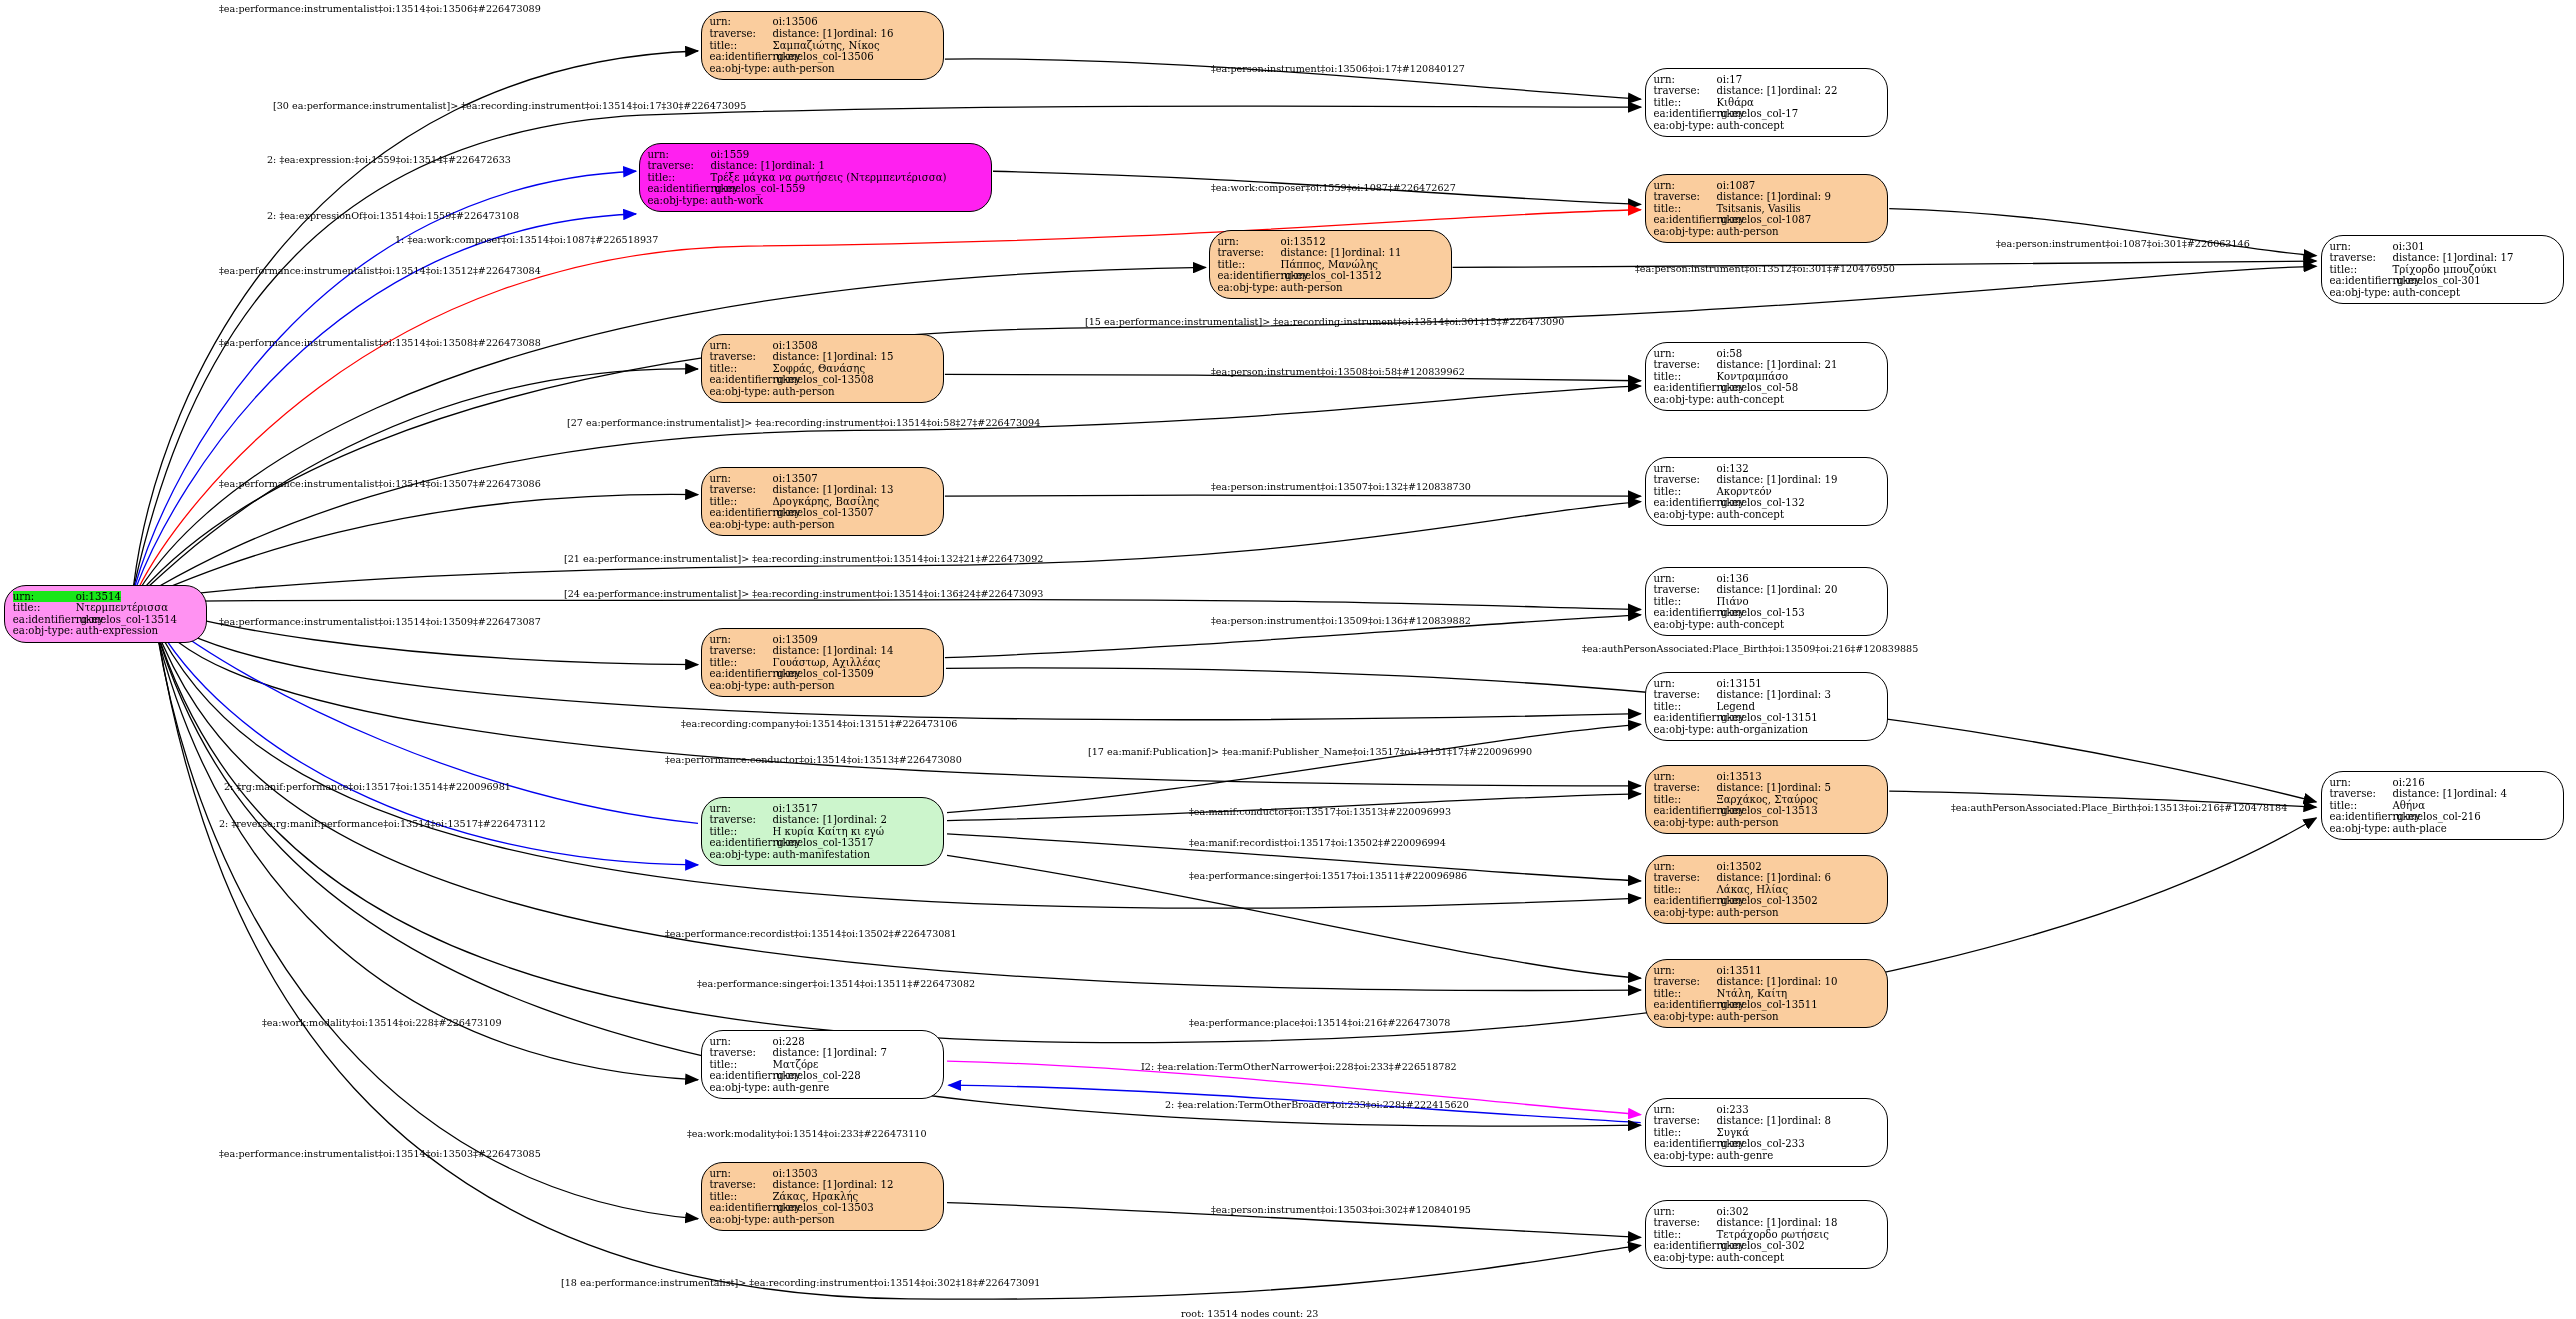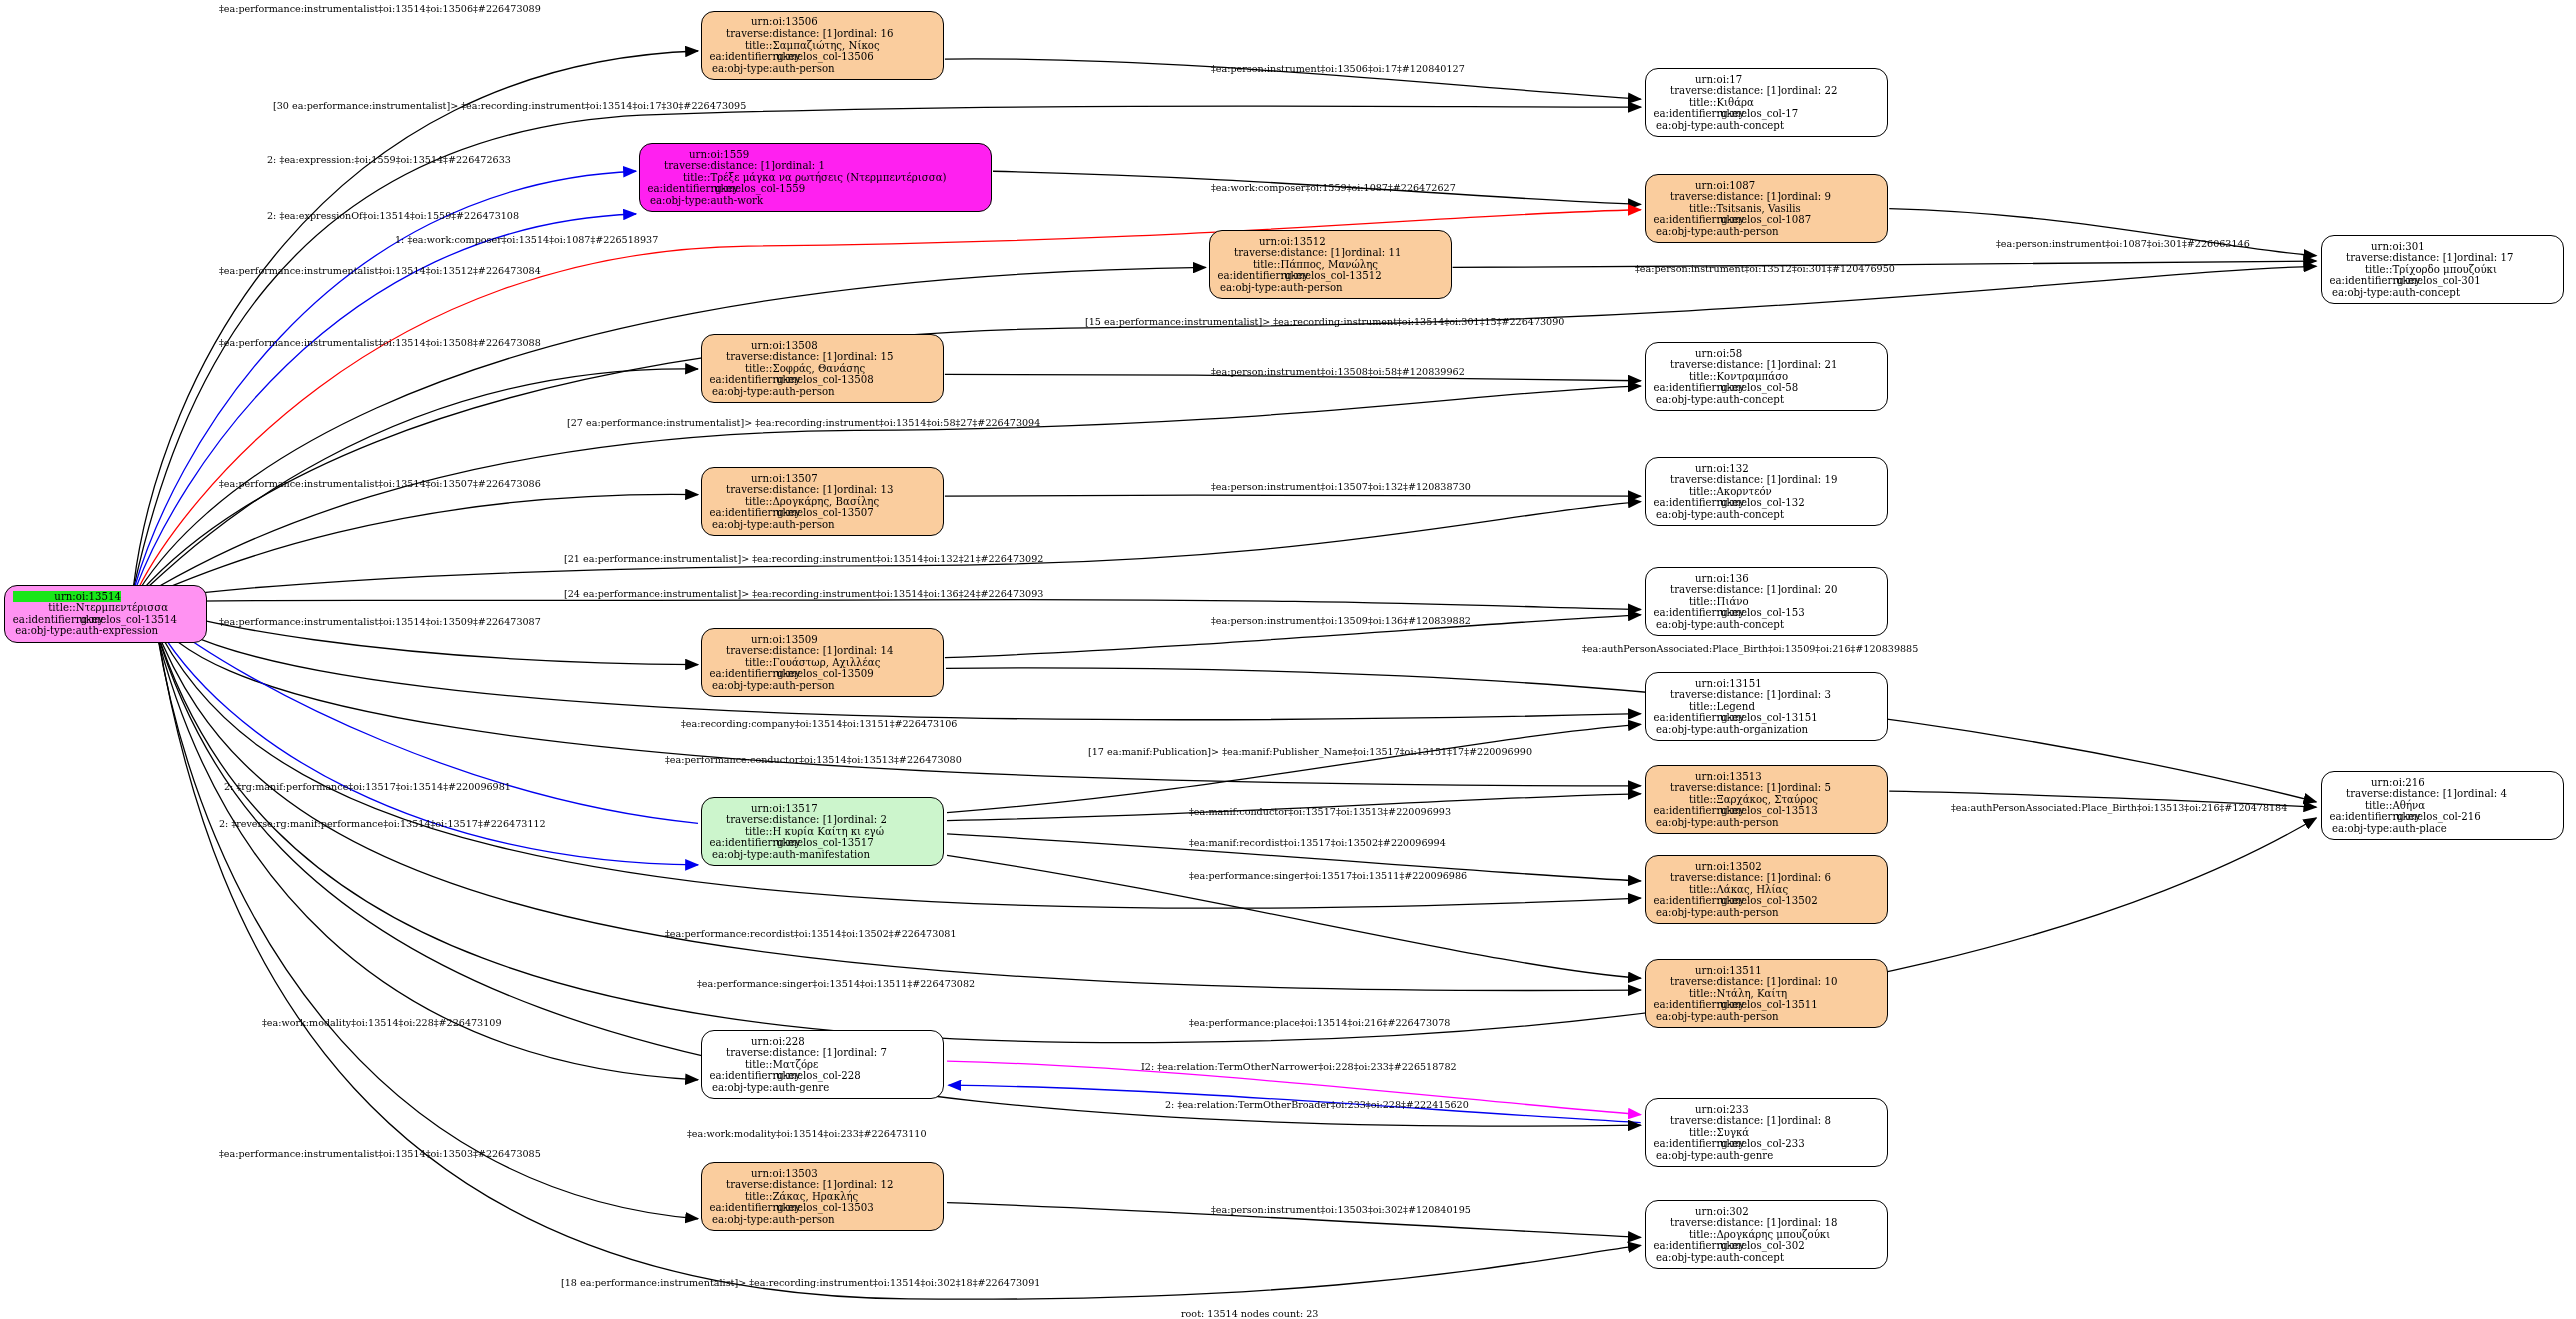--- a/index.html
+++ b/index.html
@@ -17,25 +17,24 @@
   #edges{
     position:absolute;
     left:0;top:0;
     width:2576px;height:1320px;
     pointer-events:none;
   }
   .node{
     position:absolute;
     box-sizing:border-box;
     border:1.2px solid #000000;
-    border-radius:13px;
+    border-radius:22px;
     background:#ffffff;
     padding:4.8px 7.5px 4.8px 7.5px;
     z-index:5;
-    text-align:right;
   }
   .node.orange{background:#fac municipal;}
   .node.orange{background:#facd9e;}
   .node.magenta{background:#ff20f0;}
   .node.green{background:#ccf5cc;}
   .node.pink{background:#ff92f2;}
   .row{
     display:flex;
     align-items:baseline;
     line-height:1.13;
@@ -681,21 +680,21 @@
           <span class="k">urn:</span>
           <span class="v">oi:302</span>
         </div>
         <div class="row trav">
           <span class="k">traverse:</span>
           <span class="v v1">distance: [1]</span>
           <span class="v">ordinal: 18</span>
         </div>
         <div class="row title">
           <span class="k">title::</span>
-          <span class="v">Δρογκάρης μπουζούκι</span>
+          <span class="v">Τετράχορδο ρωτήσεις</span>
         </div>
         <div class="row ukey">
           <span class="k">ea:identifier:ukey</span>
           <span class="v">rg-melos_col-302</span>
         </div>
         <div class="row objtype">
           <span class="k">ea:obj-type:</span>
           <span class="v">auth-concept</span>
         </div>
       </div>

